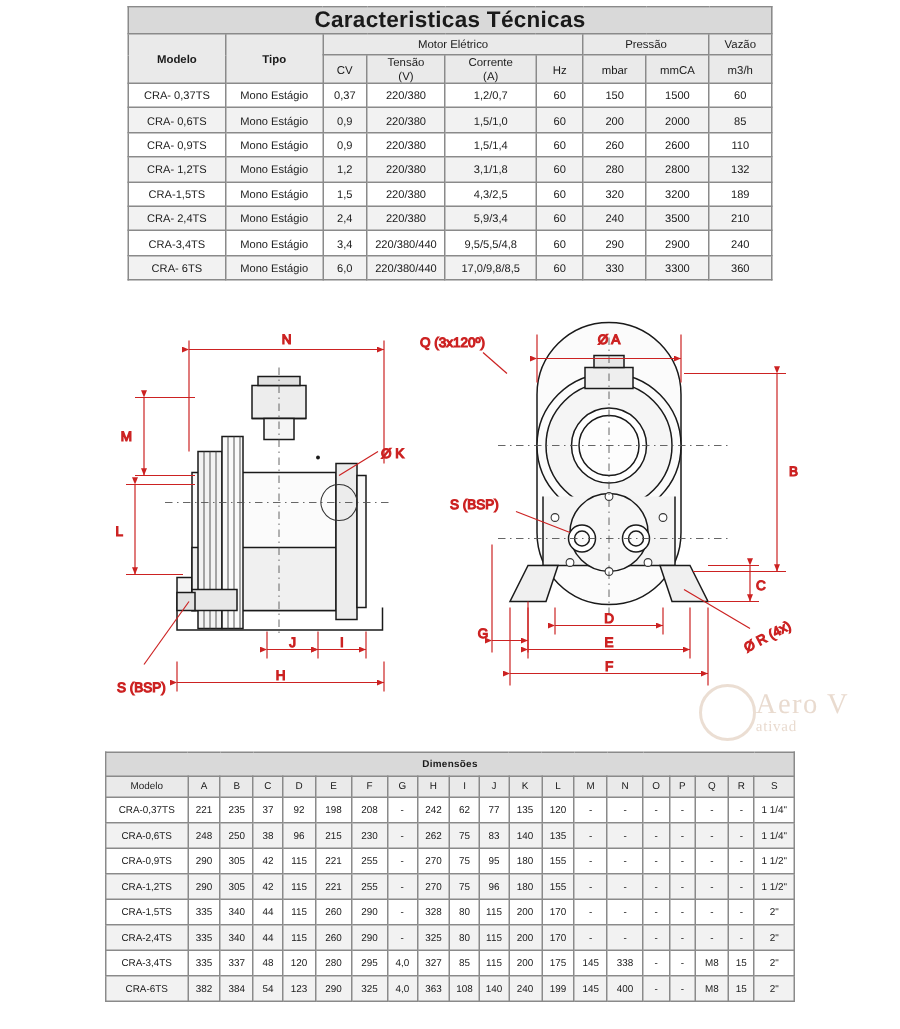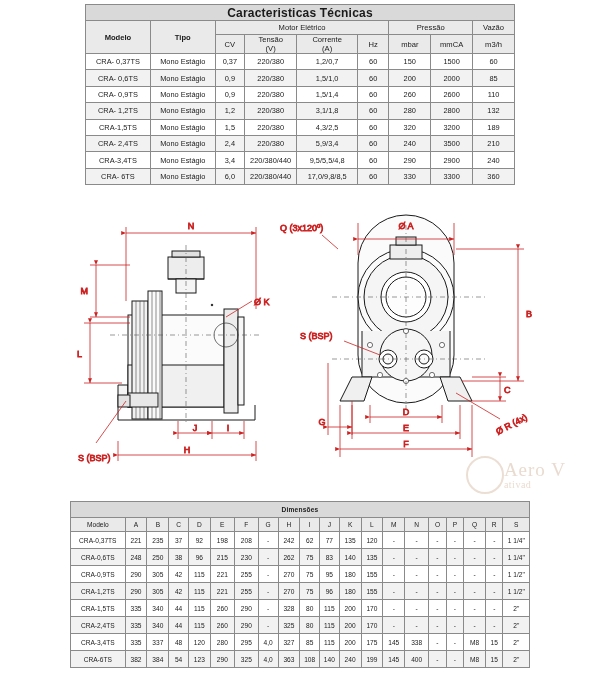--- a/index.html
+++ b/index.html
@@ -2,21 +2,21 @@
 <html><head>
 <meta charset="utf-8">
 <style>
   html,body{margin:0;padding:0;background:#ffffff;}
   body{width:600px;height:686px;font-family:"Liberation Sans",sans-serif;color:#111;overflow:hidden;position:relative;}
 
   
   table{border-collapse:collapse;}
   .tbl{width:520px;margin:0 auto;table-layout:fixed;}
   .tbl th,.tbl td{border:1px solid #8a8a8a;font-size:7.4px;text-align:center;color:#1a1a1a;padding:0;}
-  .tbl .title{background:#d9d9d9;font-size:12px;font-weight:bold;height:15px;letter-spacing:.2px;}
+  .tbl .title{background:#d9d9d9;font-size:15px;font-weight:bold;height:15px;letter-spacing:.2px;}
   .tbl .hdr{background:#eaeaea;font-weight:normal;height:13px;font-size:7.6px;text-align:center;}
   .tbl .hdr2{background:#eaeaea;height:13px;font-size:7.6px;}
   .tbl td{height:15.4px;}
   .tbl tr.alt td{background:#f2f2f2;}
 
   
   #tech-table{position:absolute;left:85px;top:4px;width:430px;}
   #tech-table table{width:430px;}
 
   

